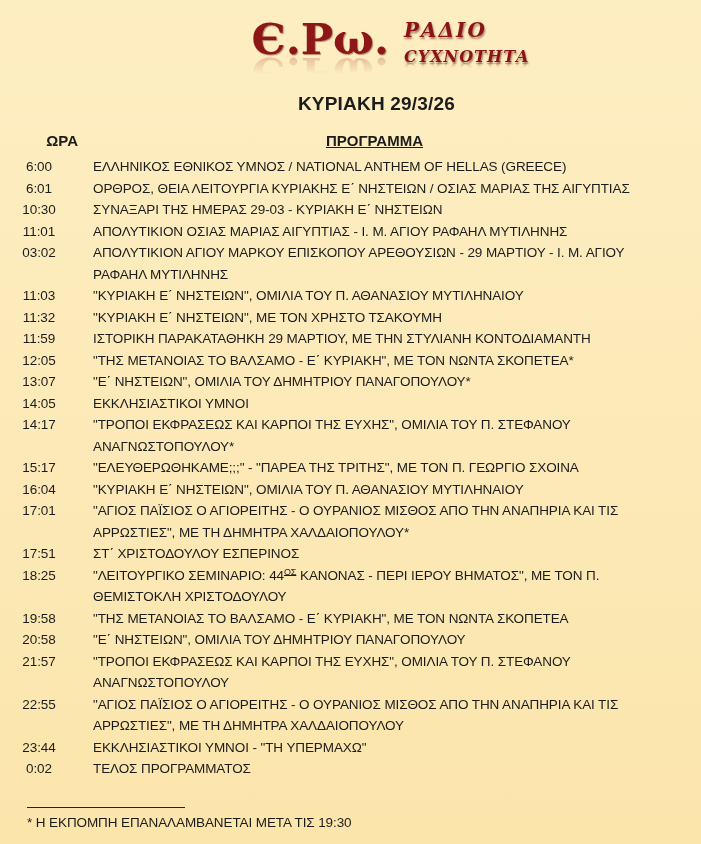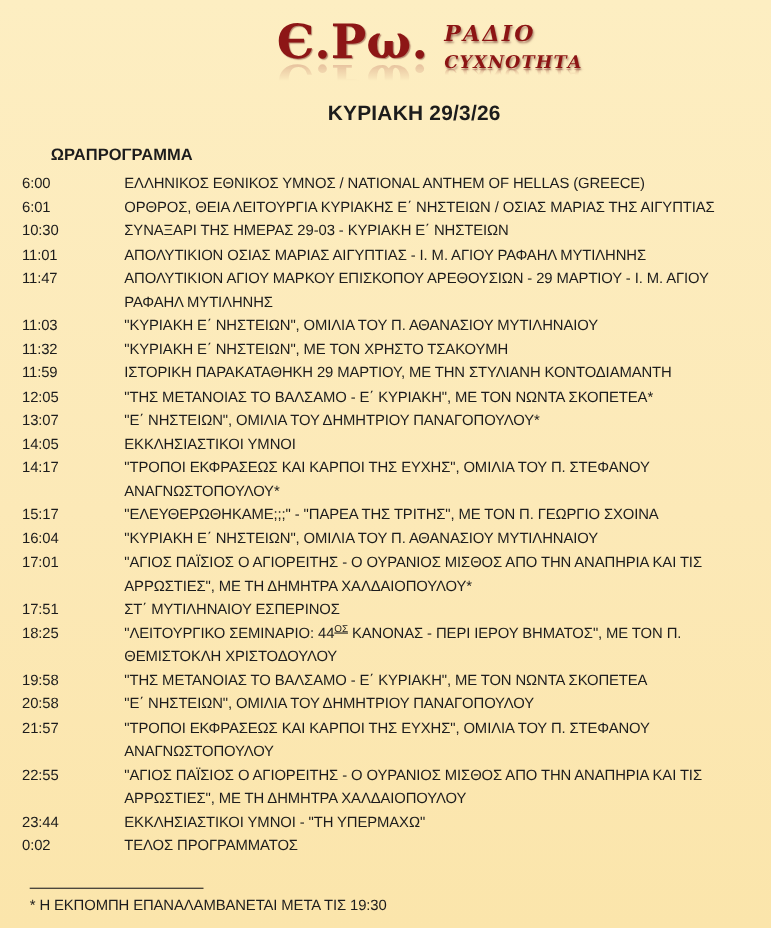--- a/index.html
+++ b/index.html
@@ -52,24 +52,24 @@
   }
   
   .date-title{
     margin-top:28px;
     text-align:center;transform:translateX(26px);
     font-weight:bold;font-size:19px;letter-spacing:.2px;
   }
   
   .sched-head{display:flex;margin-top:17px;font-weight:bold;font-size:15px;}
   .sched-head .timecol{flex:0 0 78px;text-align:right;}
-  .sched-head .progcol{flex:1;text-align:left;padding-right:30px;}
+  .sched-head .progcol{flex:1;text-align:center;padding-right:30px;text-decoration:underline;}
   .schedule{margin-top:7px;}
   .row{display:flex;font-size:13.5px;line-height:21.5px;letter-spacing:-0.1px;}
-  .time{flex:0 0 78px;text-align:left;white-space:nowrap;padding-left:20px;}
+  .time{flex:0 0 78px;text-align:center;white-space:nowrap;}
   .prog{flex:1;margin-left:15px;padding-right:32px;}
   .prog sup{font-size:9px;line-height:0;text-decoration:underline;}
   
   .footnote{margin-top:27px;padding-left:27px;}
   .rule{width:158px;height:1.5px;background:#222;margin-bottom:7px;}
   .note{font-size:13.5px;letter-spacing:-0.1px;}
 </style>
 </head>
 <body>
 
@@ -107,21 +107,21 @@
       </div>
     <div class="row">
         <div class="time">10:30</div>
         <div class="prog">ΣΥΝΑΞΑΡΙ ΤΗΣ ΗΜΕΡΑΣ 29-03 - ΚΥΡΙΑΚΗ Ε΄ ΝΗΣΤΕΙΩΝ</div>
       </div>
     <div class="row">
         <div class="time">11:01</div>
         <div class="prog">ΑΠΟΛΥΤΙΚΙΟΝ ΟΣΙΑΣ ΜΑΡΙΑΣ ΑΙΓΥΠΤΙΑΣ - Ι. Μ. ΑΓΙΟΥ ΡΑΦΑΗΛ ΜΥΤΙΛΗΝΗΣ</div>
       </div>
     <div class="row">
-        <div class="time">11:47</div>
+        <div class="time">03:02</div>
         <div class="prog">ΑΠΟΛΥΤΙΚΙΟΝ ΑΓΙΟΥ ΜΑΡΚΟΥ ΕΠΙΣΚΟΠΟΥ ΑΡΕΘΟΥΣΙΩΝ - 29 ΜΑΡΤΙΟΥ - Ι. Μ. ΑΓΙΟΥ ΡΑΦΑΗΛ ΜΥΤΙΛΗΝΗΣ</div>
       </div>
     <div class="row">
         <div class="time">11:03</div>
         <div class="prog">"ΚΥΡΙΑΚΗ Ε΄ ΝΗΣΤΕΙΩΝ", ΟΜΙΛΙΑ ΤΟΥ Π. ΑΘΑΝΑΣΙΟΥ ΜΥΤΙΛΗΝΑΙΟΥ</div>
       </div>
     <div class="row">
         <div class="time">11:32</div>
         <div class="prog">"ΚΥΡΙΑΚΗ Ε΄ ΝΗΣΤΕΙΩΝ", ΜΕ ΤΟΝ ΧΡΗΣΤΟ ΤΣΑΚΟΥΜΗ</div>
       </div>
@@ -152,21 +152,21 @@
     <div class="row">
         <div class="time">16:04</div>
         <div class="prog">"ΚΥΡΙΑΚΗ Ε΄ ΝΗΣΤΕΙΩΝ", ΟΜΙΛΙΑ ΤΟΥ Π. ΑΘΑΝΑΣΙΟΥ ΜΥΤΙΛΗΝΑΙΟΥ</div>
       </div>
     <div class="row">
         <div class="time">17:01</div>
         <div class="prog">"ΑΓΙΟΣ ΠΑΪΣΙΟΣ Ο ΑΓΙΟΡΕΙΤΗΣ - Ο ΟΥΡΑΝΙΟΣ ΜΙΣΘΟΣ ΑΠΟ ΤΗΝ ΑΝΑΠΗΡΙΑ ΚΑΙ ΤΙΣ ΑΡΡΩΣΤΙΕΣ", ΜΕ ΤΗ ΔΗΜΗΤΡΑ ΧΑΛΔΑΙΟΠΟΥΛΟΥ*</div>
       </div>
     <div class="row">
         <div class="time">17:51</div>
-        <div class="prog">ΣΤ΄ ΜΥΤΙΛΗΝΑΙΟΥ ΕΣΠΕΡΙΝΟΣ</div>
+        <div class="prog">ΣΤ΄ ΧΡΙΣΤΟΔΟΥΛΟΥ ΕΣΠΕΡΙΝΟΣ</div>
       </div>
     <div class="row">
       <div class="time">18:25</div>
       <div class="prog"><span>"ΛΕΙΤΟΥΡΓΙΚΟ ΣΕΜΙΝΑΡΙΟ: 44</span><sup>ΟΣ</sup><span> ΚΑΝΟΝΑΣ - ΠΕΡΙ ΙΕΡΟΥ ΒΗΜΑΤΟΣ", ΜΕ ΤΟΝ Π. ΘΕΜΙΣΤΟΚΛΗ ΧΡΙΣΤΟΔΟΥΛΟΥ</span></div>
     </div>
     <div class="row">
         <div class="time">19:58</div>
         <div class="prog">"ΤΗΣ ΜΕΤΑΝΟΙΑΣ ΤΟ ΒΑΛΣΑΜΟ - Ε΄ ΚΥΡΙΑΚΗ", ΜΕ ΤΟΝ ΝΩΝΤΑ ΣΚΟΠΕΤΕΑ</div>
       </div>
     <div class="row">

